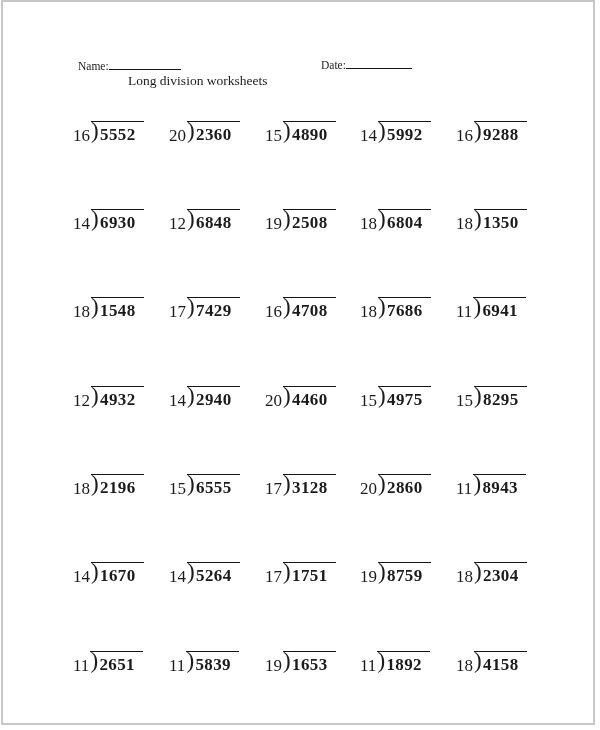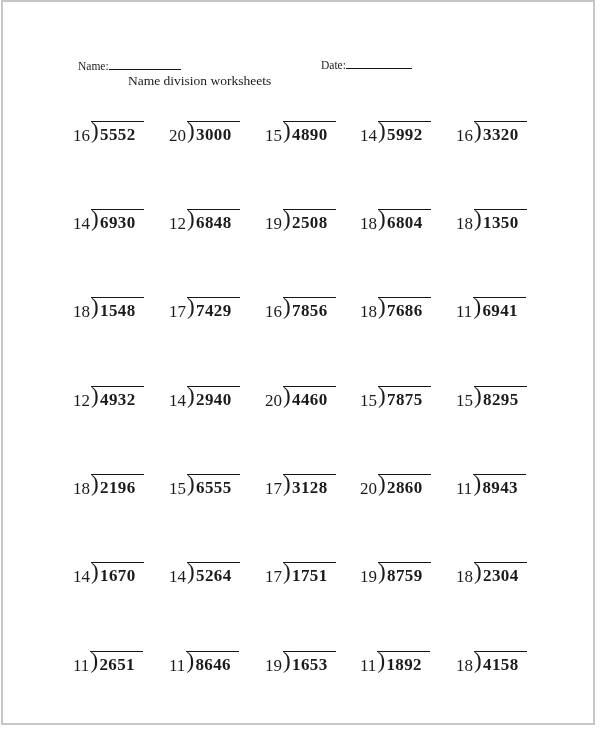--- a/index.html
+++ b/index.html
@@ -86,53 +86,53 @@
 <div class="sheet">
 
   <div class="field field-name">
     <span>Name:</span><span class="blank blank-name"></span>
   </div>
 
   <div class="field field-date">
     <span>Date:</span><span class="blank blank-date"></span>
   </div>
 
-  <div class="ws-title">Name division worksheets</div>
+  <div class="ws-title">Long division worksheets</div>
 
   <div id="problems-grid">
       <div class="prob" style="left: 70px; top: 119px;"><span class="dvr">16</span><span class="brk"><span class="paren">)</span><span class="dvd">5552</span></span></div>
-      <div class="prob" style="left: 166px; top: 119px;"><span class="dvr">20</span><span class="brk"><span class="paren">)</span><span class="dvd">3000</span></span></div>
+      <div class="prob" style="left: 166px; top: 119px;"><span class="dvr">20</span><span class="brk"><span class="paren">)</span><span class="dvd">2360</span></span></div>
       <div class="prob" style="left: 262px; top: 119px;"><span class="dvr">15</span><span class="brk"><span class="paren">)</span><span class="dvd">4890</span></span></div>
       <div class="prob" style="left: 357px; top: 119px;"><span class="dvr">14</span><span class="brk"><span class="paren">)</span><span class="dvd">5992</span></span></div>
-      <div class="prob" style="left: 453px; top: 119px;"><span class="dvr">16</span><span class="brk"><span class="paren">)</span><span class="dvd">3320</span></span></div>
+      <div class="prob" style="left: 453px; top: 119px;"><span class="dvr">16</span><span class="brk"><span class="paren">)</span><span class="dvd">9288</span></span></div>
       <div class="prob" style="left: 70px; top: 207px;"><span class="dvr">14</span><span class="brk"><span class="paren">)</span><span class="dvd">6930</span></span></div>
       <div class="prob" style="left: 166px; top: 207px;"><span class="dvr">12</span><span class="brk"><span class="paren">)</span><span class="dvd">6848</span></span></div>
       <div class="prob" style="left: 262px; top: 207px;"><span class="dvr">19</span><span class="brk"><span class="paren">)</span><span class="dvd">2508</span></span></div>
       <div class="prob" style="left: 357px; top: 207px;"><span class="dvr">18</span><span class="brk"><span class="paren">)</span><span class="dvd">6804</span></span></div>
       <div class="prob" style="left: 453px; top: 207px;"><span class="dvr">18</span><span class="brk"><span class="paren">)</span><span class="dvd">1350</span></span></div>
       <div class="prob" style="left: 70px; top: 295px;"><span class="dvr">18</span><span class="brk"><span class="paren">)</span><span class="dvd">1548</span></span></div>
       <div class="prob" style="left: 166px; top: 295px;"><span class="dvr">17</span><span class="brk"><span class="paren">)</span><span class="dvd">7429</span></span></div>
-      <div class="prob" style="left: 262px; top: 295px;"><span class="dvr">16</span><span class="brk"><span class="paren">)</span><span class="dvd">7856</span></span></div>
+      <div class="prob" style="left: 262px; top: 295px;"><span class="dvr">16</span><span class="brk"><span class="paren">)</span><span class="dvd">4708</span></span></div>
       <div class="prob" style="left: 357px; top: 295px;"><span class="dvr">18</span><span class="brk"><span class="paren">)</span><span class="dvd">7686</span></span></div>
       <div class="prob" style="left: 453px; top: 295px;"><span class="dvr">11</span><span class="brk"><span class="paren">)</span><span class="dvd">6941</span></span></div>
       <div class="prob" style="left: 70px; top: 384px;"><span class="dvr">12</span><span class="brk"><span class="paren">)</span><span class="dvd">4932</span></span></div>
       <div class="prob" style="left: 166px; top: 384px;"><span class="dvr">14</span><span class="brk"><span class="paren">)</span><span class="dvd">2940</span></span></div>
       <div class="prob" style="left: 262px; top: 384px;"><span class="dvr">20</span><span class="brk"><span class="paren">)</span><span class="dvd">4460</span></span></div>
-      <div class="prob" style="left: 357px; top: 384px;"><span class="dvr">15</span><span class="brk"><span class="paren">)</span><span class="dvd">7875</span></span></div>
+      <div class="prob" style="left: 357px; top: 384px;"><span class="dvr">15</span><span class="brk"><span class="paren">)</span><span class="dvd">4975</span></span></div>
       <div class="prob" style="left: 453px; top: 384px;"><span class="dvr">15</span><span class="brk"><span class="paren">)</span><span class="dvd">8295</span></span></div>
       <div class="prob" style="left: 70px; top: 472px;"><span class="dvr">18</span><span class="brk"><span class="paren">)</span><span class="dvd">2196</span></span></div>
       <div class="prob" style="left: 166px; top: 472px;"><span class="dvr">15</span><span class="brk"><span class="paren">)</span><span class="dvd">6555</span></span></div>
       <div class="prob" style="left: 262px; top: 472px;"><span class="dvr">17</span><span class="brk"><span class="paren">)</span><span class="dvd">3128</span></span></div>
       <div class="prob" style="left: 357px; top: 472px;"><span class="dvr">20</span><span class="brk"><span class="paren">)</span><span class="dvd">2860</span></span></div>
       <div class="prob" style="left: 453px; top: 472px;"><span class="dvr">11</span><span class="brk"><span class="paren">)</span><span class="dvd">8943</span></span></div>
       <div class="prob" style="left: 70px; top: 560px;"><span class="dvr">14</span><span class="brk"><span class="paren">)</span><span class="dvd">1670</span></span></div>
       <div class="prob" style="left: 166px; top: 560px;"><span class="dvr">14</span><span class="brk"><span class="paren">)</span><span class="dvd">5264</span></span></div>
       <div class="prob" style="left: 262px; top: 560px;"><span class="dvr">17</span><span class="brk"><span class="paren">)</span><span class="dvd">1751</span></span></div>
       <div class="prob" style="left: 357px; top: 560px;"><span class="dvr">19</span><span class="brk"><span class="paren">)</span><span class="dvd">8759</span></span></div>
       <div class="prob" style="left: 453px; top: 560px;"><span class="dvr">18</span><span class="brk"><span class="paren">)</span><span class="dvd">2304</span></span></div>
       <div class="prob" style="left: 70px; top: 649px;"><span class="dvr">11</span><span class="brk"><span class="paren">)</span><span class="dvd">2651</span></span></div>
-      <div class="prob" style="left: 166px; top: 649px;"><span class="dvr">11</span><span class="brk"><span class="paren">)</span><span class="dvd">8646</span></span></div>
+      <div class="prob" style="left: 166px; top: 649px;"><span class="dvr">11</span><span class="brk"><span class="paren">)</span><span class="dvd">5839</span></span></div>
       <div class="prob" style="left: 262px; top: 649px;"><span class="dvr">19</span><span class="brk"><span class="paren">)</span><span class="dvd">1653</span></span></div>
       <div class="prob" style="left: 357px; top: 649px;"><span class="dvr">11</span><span class="brk"><span class="paren">)</span><span class="dvd">1892</span></span></div>
       <div class="prob" style="left: 453px; top: 649px;"><span class="dvr">18</span><span class="brk"><span class="paren">)</span><span class="dvd">4158</span></span></div>
     </div>
 
 </div>
 
 </body></html>

